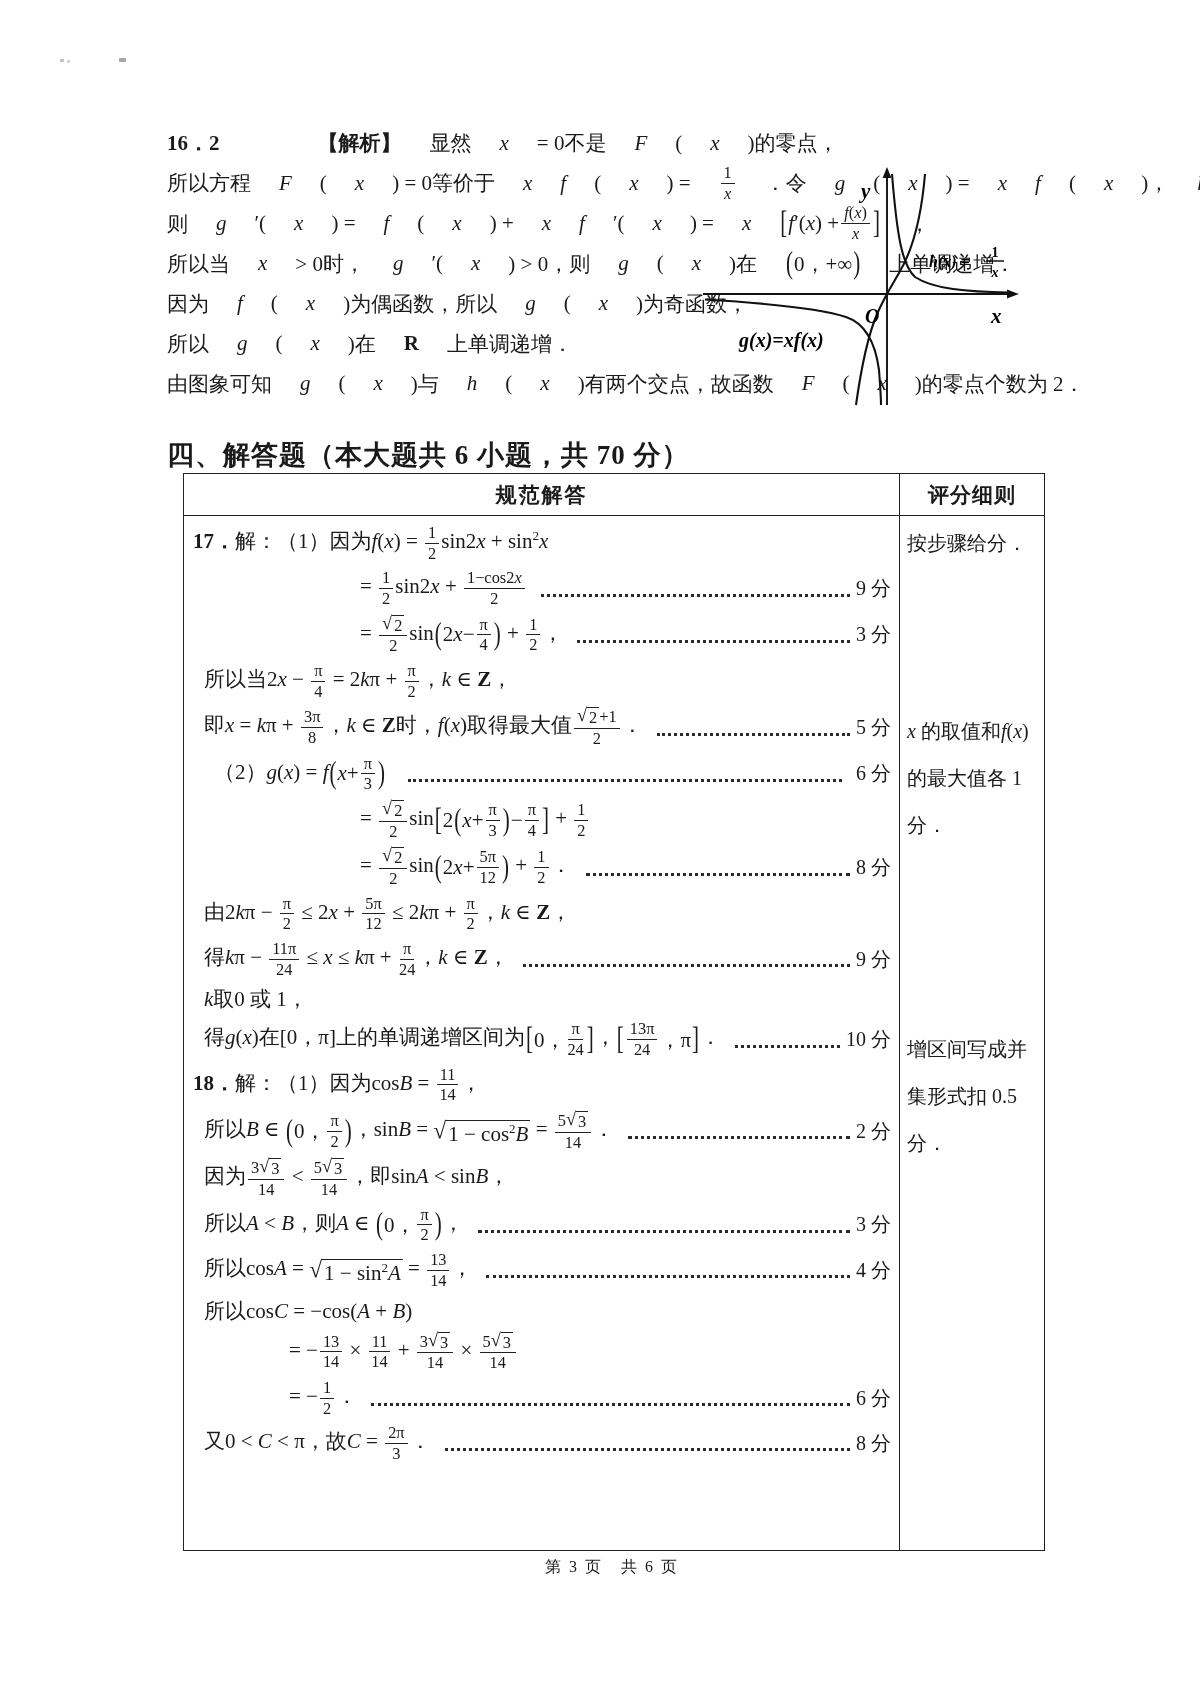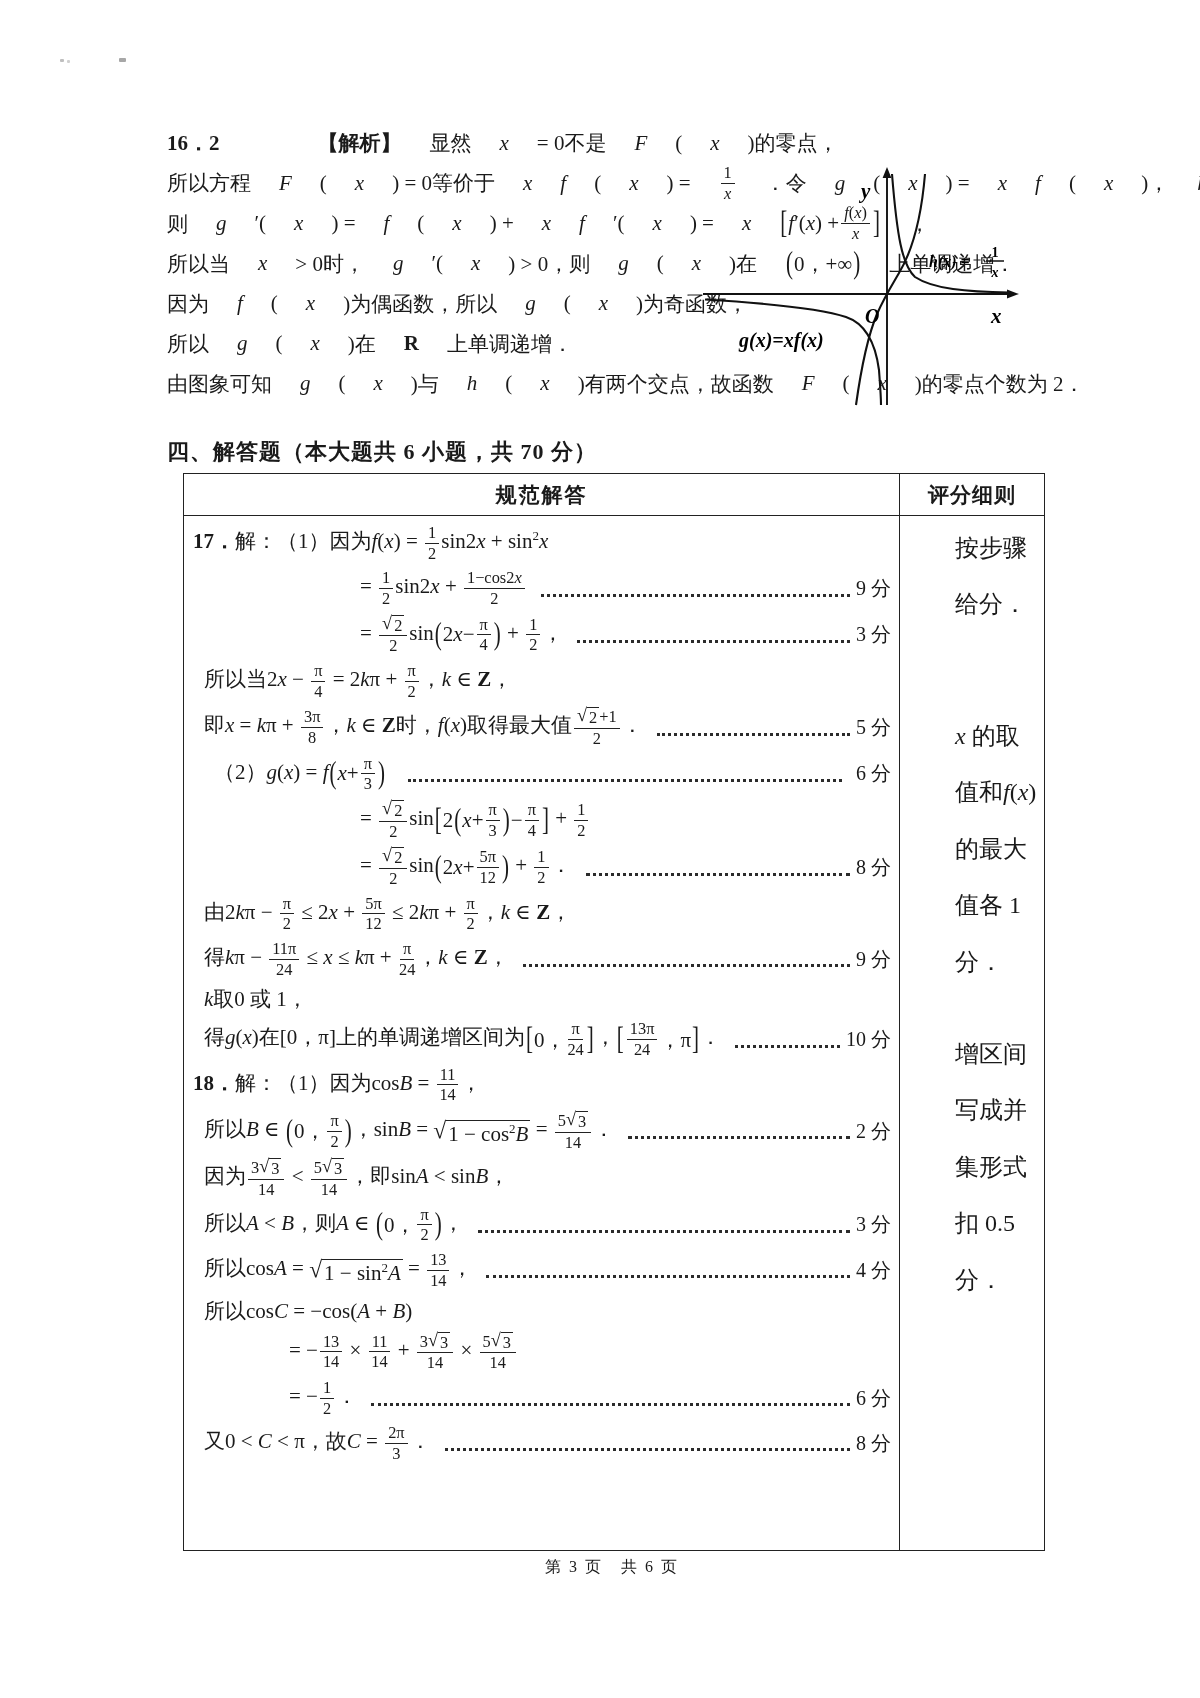--- a/index.html
+++ b/index.html
@@ -14,21 +14,21 @@
   .speck { position:absolute; background:#8a8a8a; border-radius:1px; }
   #speck1 { left:60px; top:59px; width:4px; height:3px; opacity:.55; }
   #speck2 { left:67px; top:60px; width:3px; height:3px; opacity:.4; }
   #speck3 { left:119px; top:58px; width:7px; height:4px; opacity:.75; }
 
   
   #p16 { position:absolute; left:167px; top:124px; font-size:21px; }
   .pline { display:flex; align-items:center; white-space:nowrap; min-height:38px; margin-bottom:2px;gap:28px; }
 
   
-  #sectionTitle { position:absolute; left:167px; top:437px; font-size:22px; font-weight:bold; letter-spacing:1px; }
+  #sectionTitle { position:absolute; left:167px; top:437px; font-size:27px; font-weight:bold; letter-spacing:1px; }
 
   
   #figure { position:absolute; left:695px; top:164px; }
 
   
   #answerTable { position:absolute; left:183px; top:473px; width:862px; height:1078px;
                  border:1.7px solid #222; display:flex; flex-direction:column; background:#fff; }
   #tableHeader { display:flex; height:42px; border-bottom:1.7px solid #222; flex:0 0 auto; }
   #thLeft  { width:716px; border-right:1.7px solid #222; display:flex; align-items:center; justify-content:center;
              font-weight:bold; font-size:21px; letter-spacing:2px; }
@@ -40,21 +40,21 @@
   .srow { display:flex; align-items:center; padding:3px 0 3px; margin-bottom:1px; font-size:21px; white-space:nowrap; }
   .ind-label { padding-left:1px; }
   .ind-text  { padding-left:12px; }
   .ind-text2 { padding-left:22px;gap:8px; }
   .ind-eq    { padding-left:168px; }
   .ind-eq2   { padding-left:97px; }
   .fx { white-space:nowrap; }
   .dots { flex:1; min-width:34px; height:0; border-bottom:3.4px dotted #2b2b2b; margin:13px 6px 0 14px; }
   .score { font-size:20px; white-space:nowrap; padding-right:2px; }
 
-  .note { position:absolute; left:7px; right:3px; font-size:24px; line-height:2.35;margin-left:48px; }
+  .note { position:absolute; left:7px; right:3px; font-size:20px; line-height:2.35; }
   .note-0 { top:4px; }
   .note-1 { top:192px; }
   .note-2 { top:510px; }
 
   
   .it { font-style:italic; }
   .bd { font-weight:bold; }
   .fr { display:inline-flex; flex-direction:column; align-items:center; vertical-align:middle;
         font-size:0.78em; line-height:1.08; margin:0 2px; }
   .fr .nu { border-bottom:1.5px solid #222; padding:0 3px 1px; white-space:nowrap; display:inline-flex; align-items:center; }

